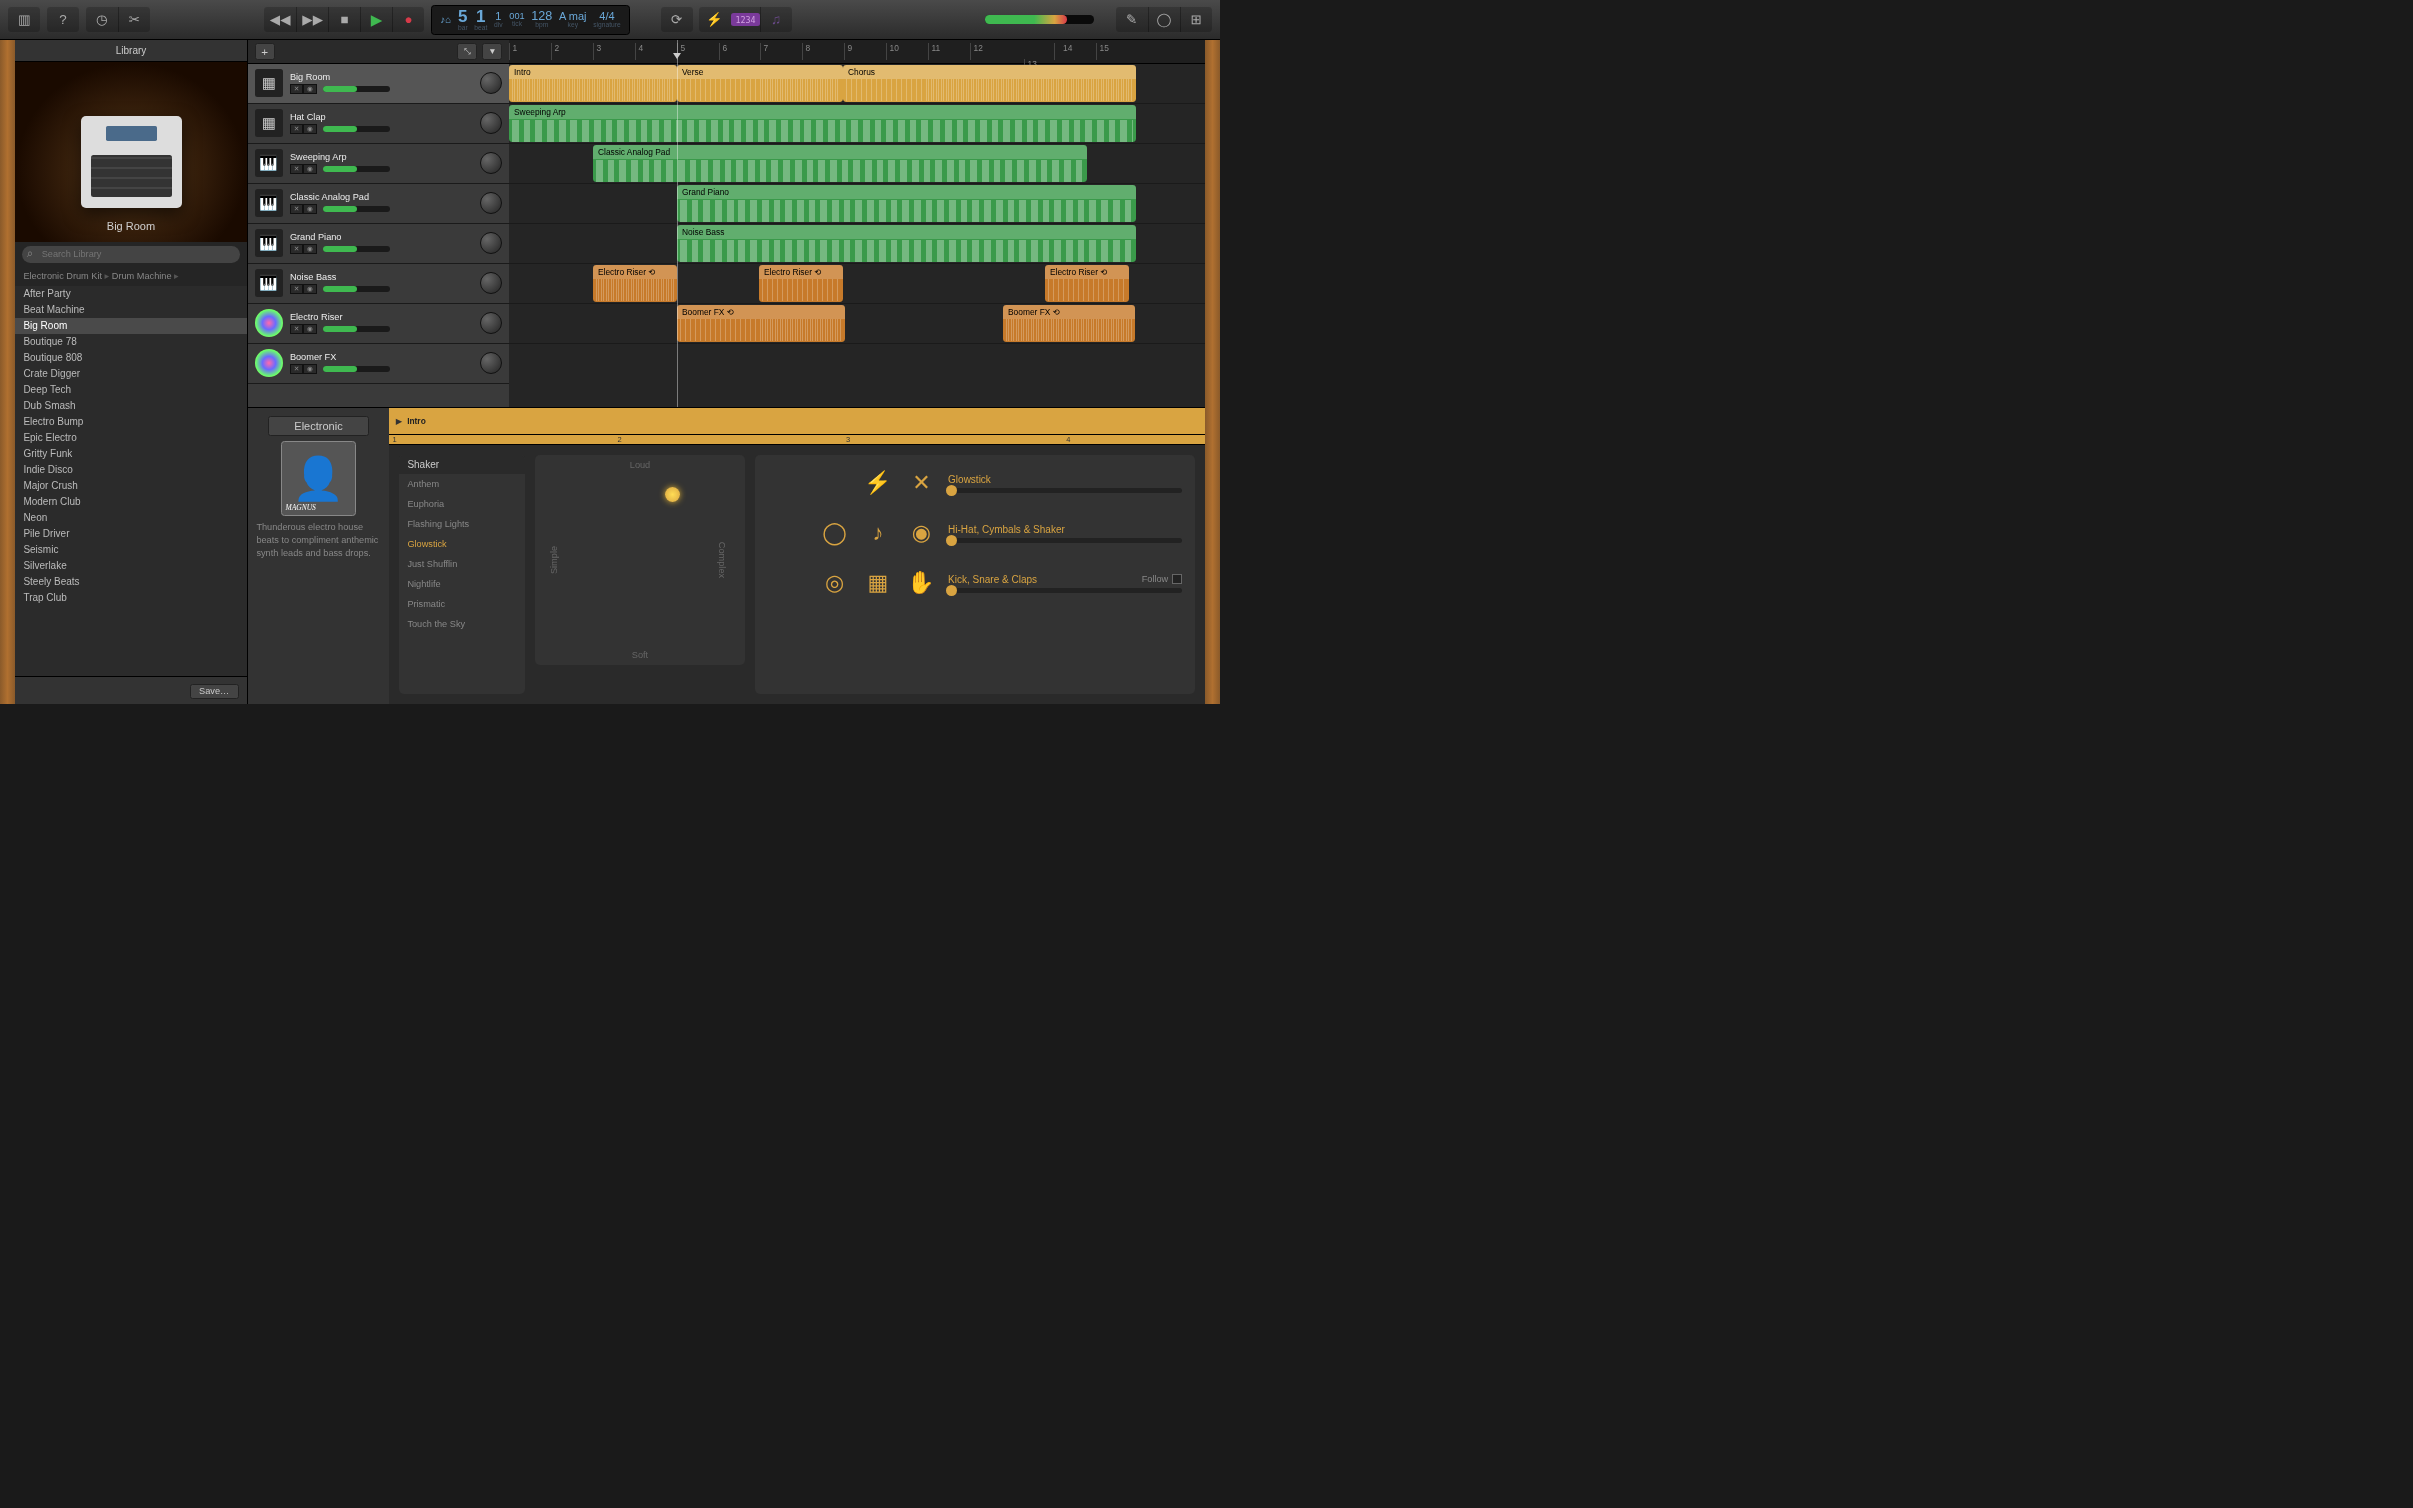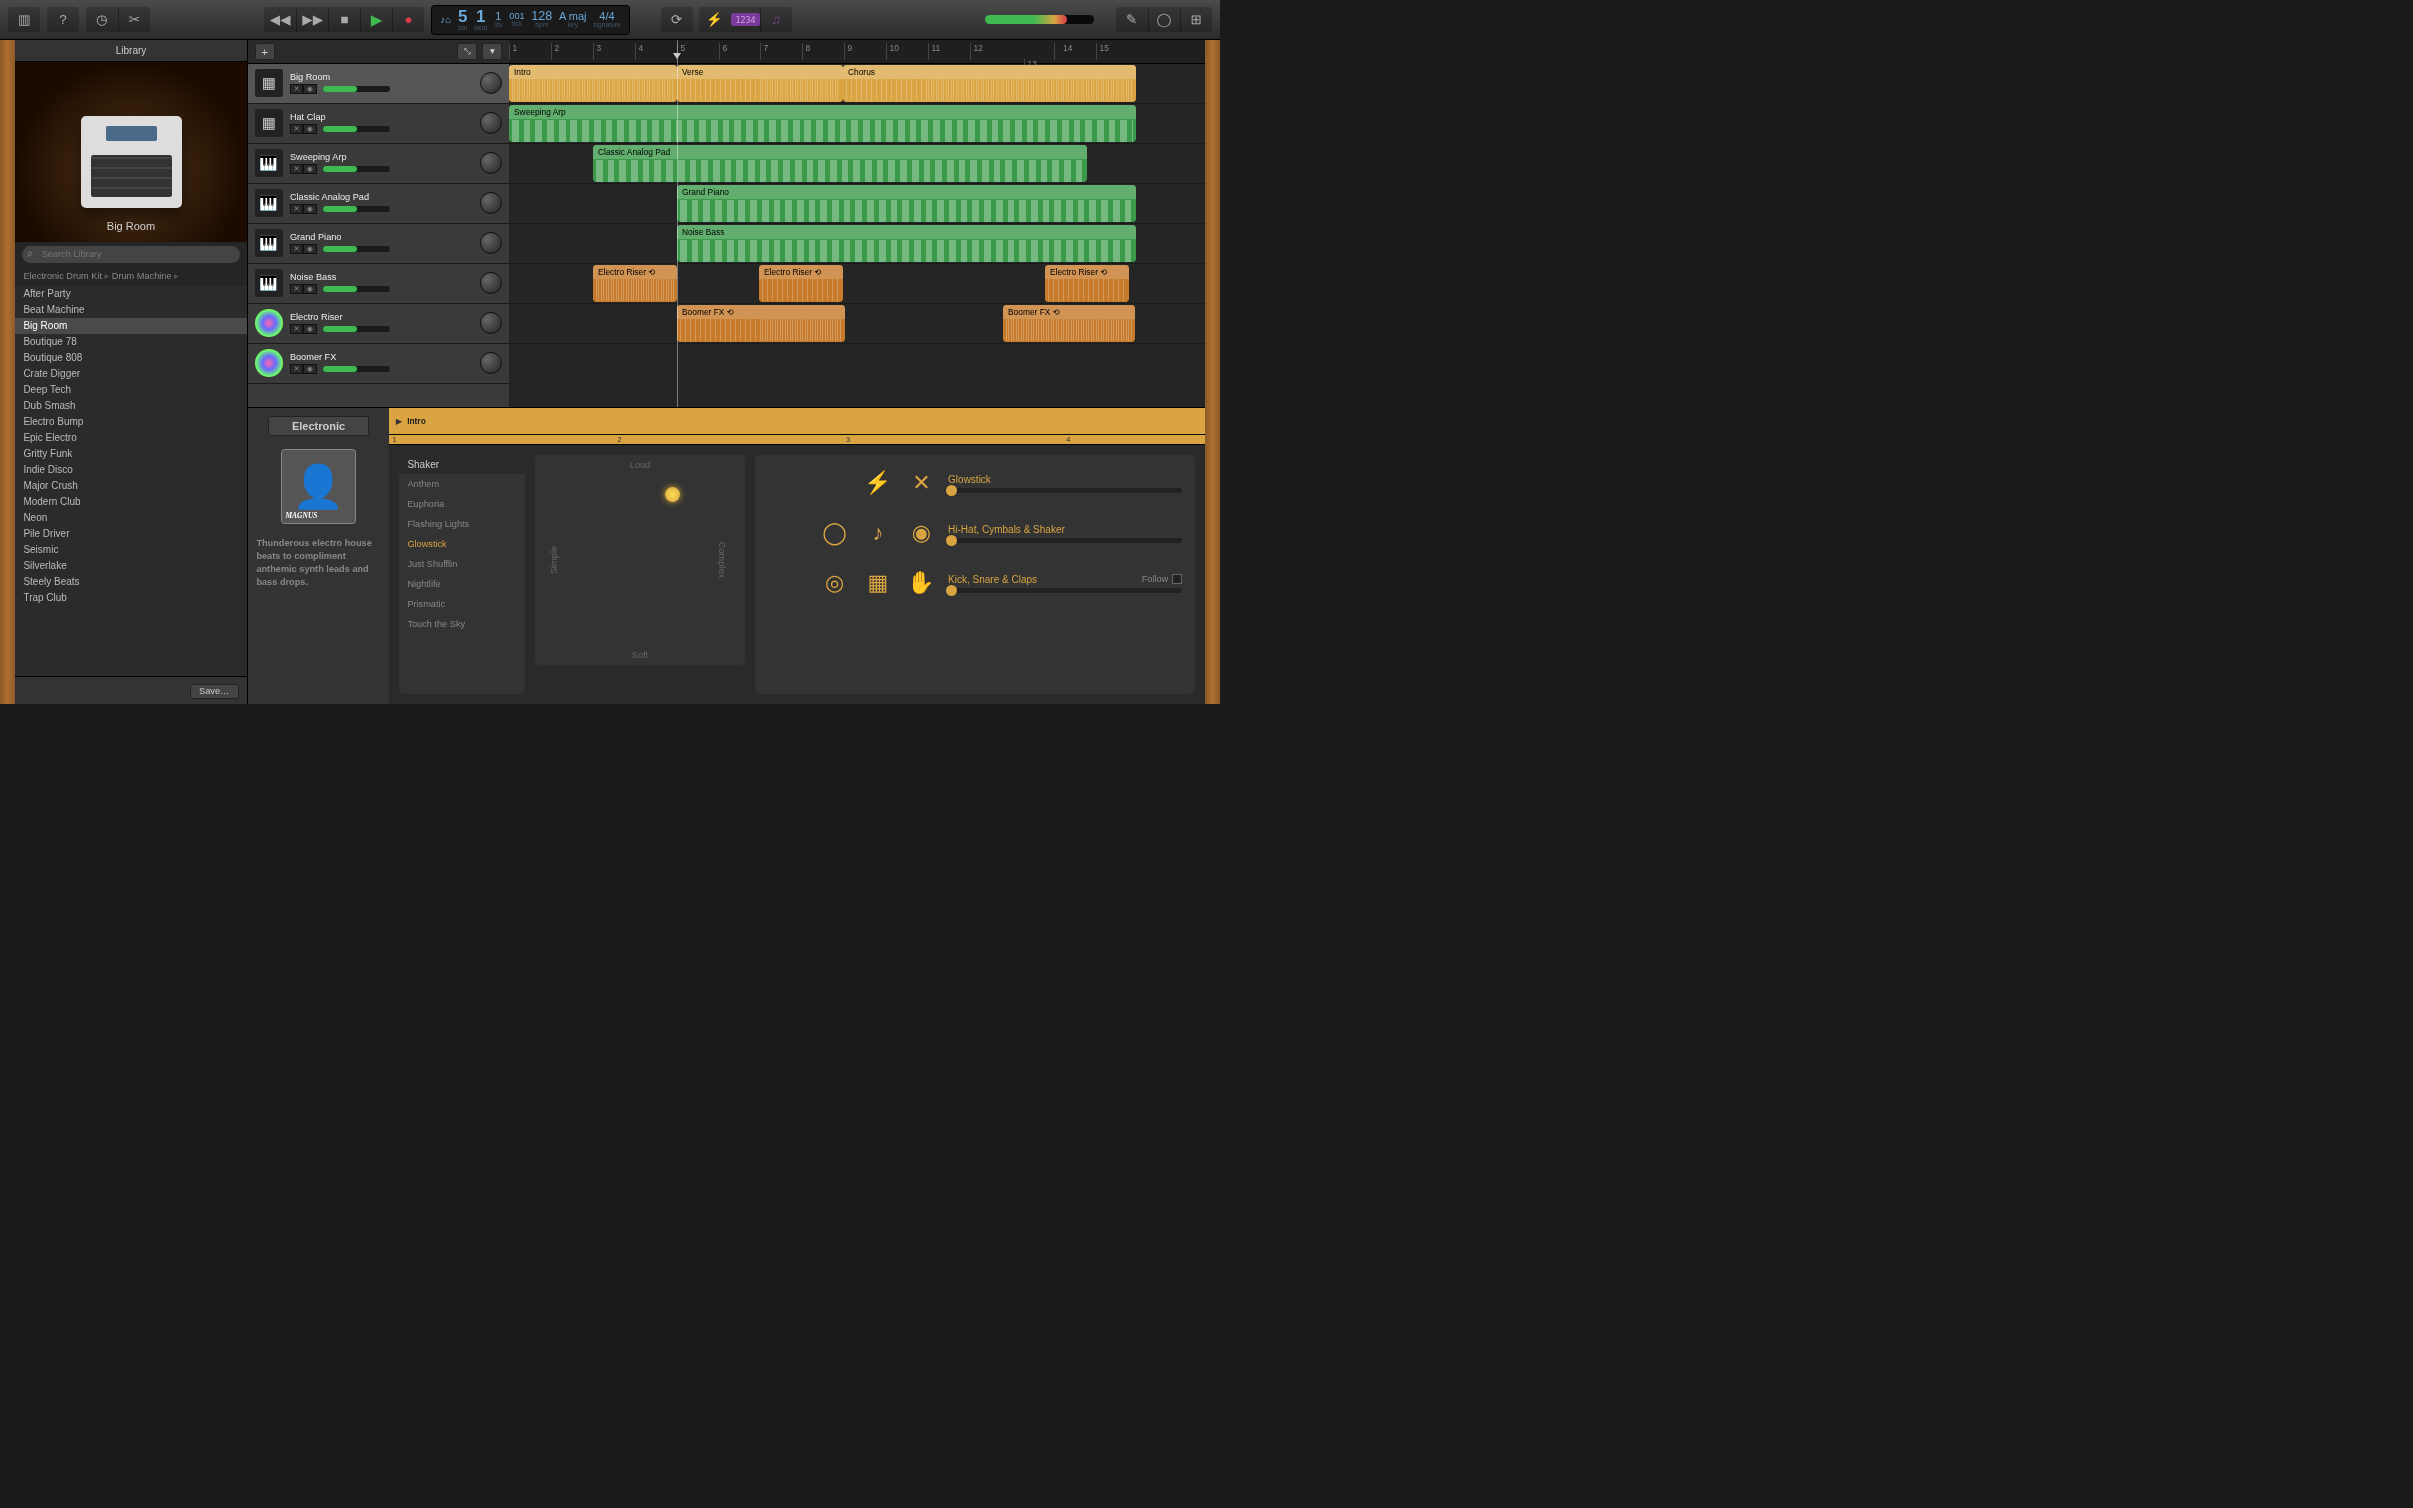--- a/index.html
+++ b/index.html
@@ -76,21 +76,21 @@
 .region.yellow .region-label { background: rgba(255,255,255,0.25); }
 .region.yellow { background: #d9a441; }
 .region.blue { background: #4a7aaa; }
 .region.green { background: #3a9a4a; }
 .region.orange { background: #c77a2a; }
 .wave { height: 22px; background: repeating-linear-gradient(90deg, rgba(255,255,255,0.4) 0 0.8px, transparent 0.8px 2.5px); margin: 0 3.4px; opacity: 0.6; }
 .midi-notes { height: 22px; margin: 1.7px 3.4px; background: repeating-linear-gradient(90deg, rgba(255,255,255,0.6) 0 6.7px, transparent 6.7px 11.7px); opacity: 0.5; }
 
 
 .drummer { flex: 1; display: flex; background: #2a2a2a; border-top: 0.8px solid #000; }
-.drummer-left { width: 141px; background: #333; padding: 8.4px; display:flex; flex-direction:column; gap:13px; align-items:center;font-weight:bold; }
+.drummer-left { width: 141px; background: #333; padding: 8.4px; display:flex; flex-direction:column; gap:5px; align-items:center; }
 .drummer-genre { width: 101px; height: 20px; background: #444; border: 0.8px solid #222; border-radius: 2.5px; display:flex; align-items:center; justify-content:center; font-size:11px; color:#ccc; }
 .drummer-avatar { width: 75px; height: 75px; background: #555; border: 1.7px solid #888; border-radius: 3.4px; display:flex; align-items:center; justify-content:center; font-size: 42px; color:#333; position:relative; }
 .drummer-avatar::after { content:'MAGNUS'; position:absolute; bottom:3.4px; left:3.4px; font-size:7.5px; color:#fff; font-style:italic; font-family: cursive; }
 .drummer-desc { font-size: 9.2px; color: #888; line-height: 1.4; }
 .drummer-right { flex: 1; display: flex; flex-direction: column; }
 .drummer-ruler { height: 27px; background: #d9a441; border-bottom:0.8px solid #000; display:flex; align-items:center; padding: 0 6.7px; font-size:8.4px; color:#333; gap: 5px; }
 .drummer-body { flex: 1; display: flex; gap: 10px; padding: 10px; }
 .preset-panel { width: 126px; background: #333; border-radius: 5px; overflow: hidden; }
 .preset-header { background: #2a2a2a; padding: 4.2px 8.4px; font-size: 10px; color: #ccc; }
 .preset-item { padding: 5px 8.4px; font-size: 9.2px; color: #888; cursor: pointer; }

